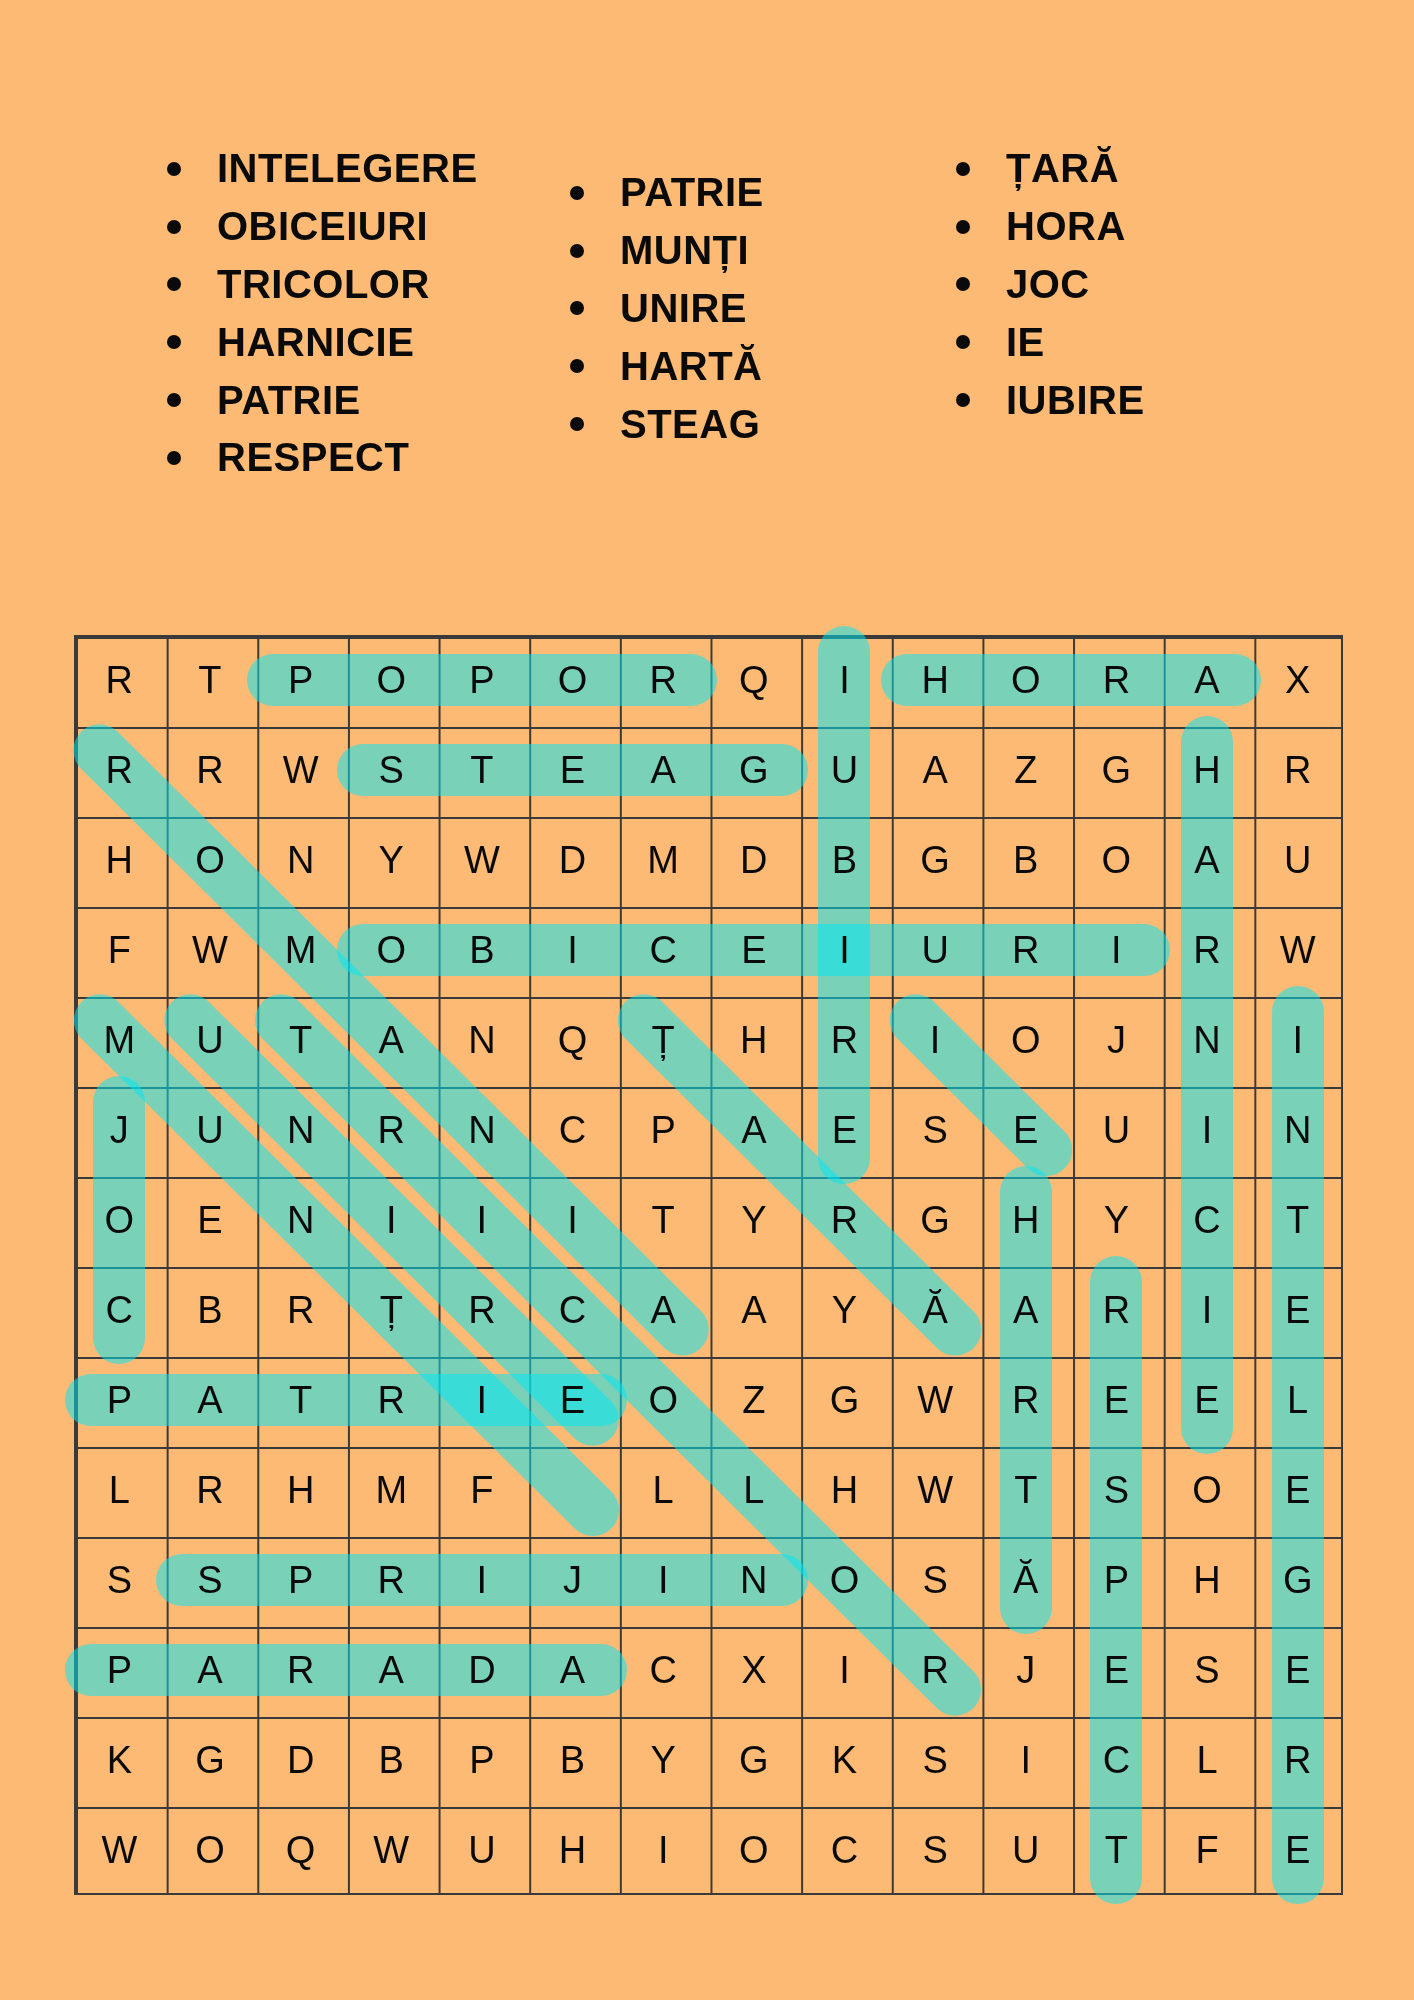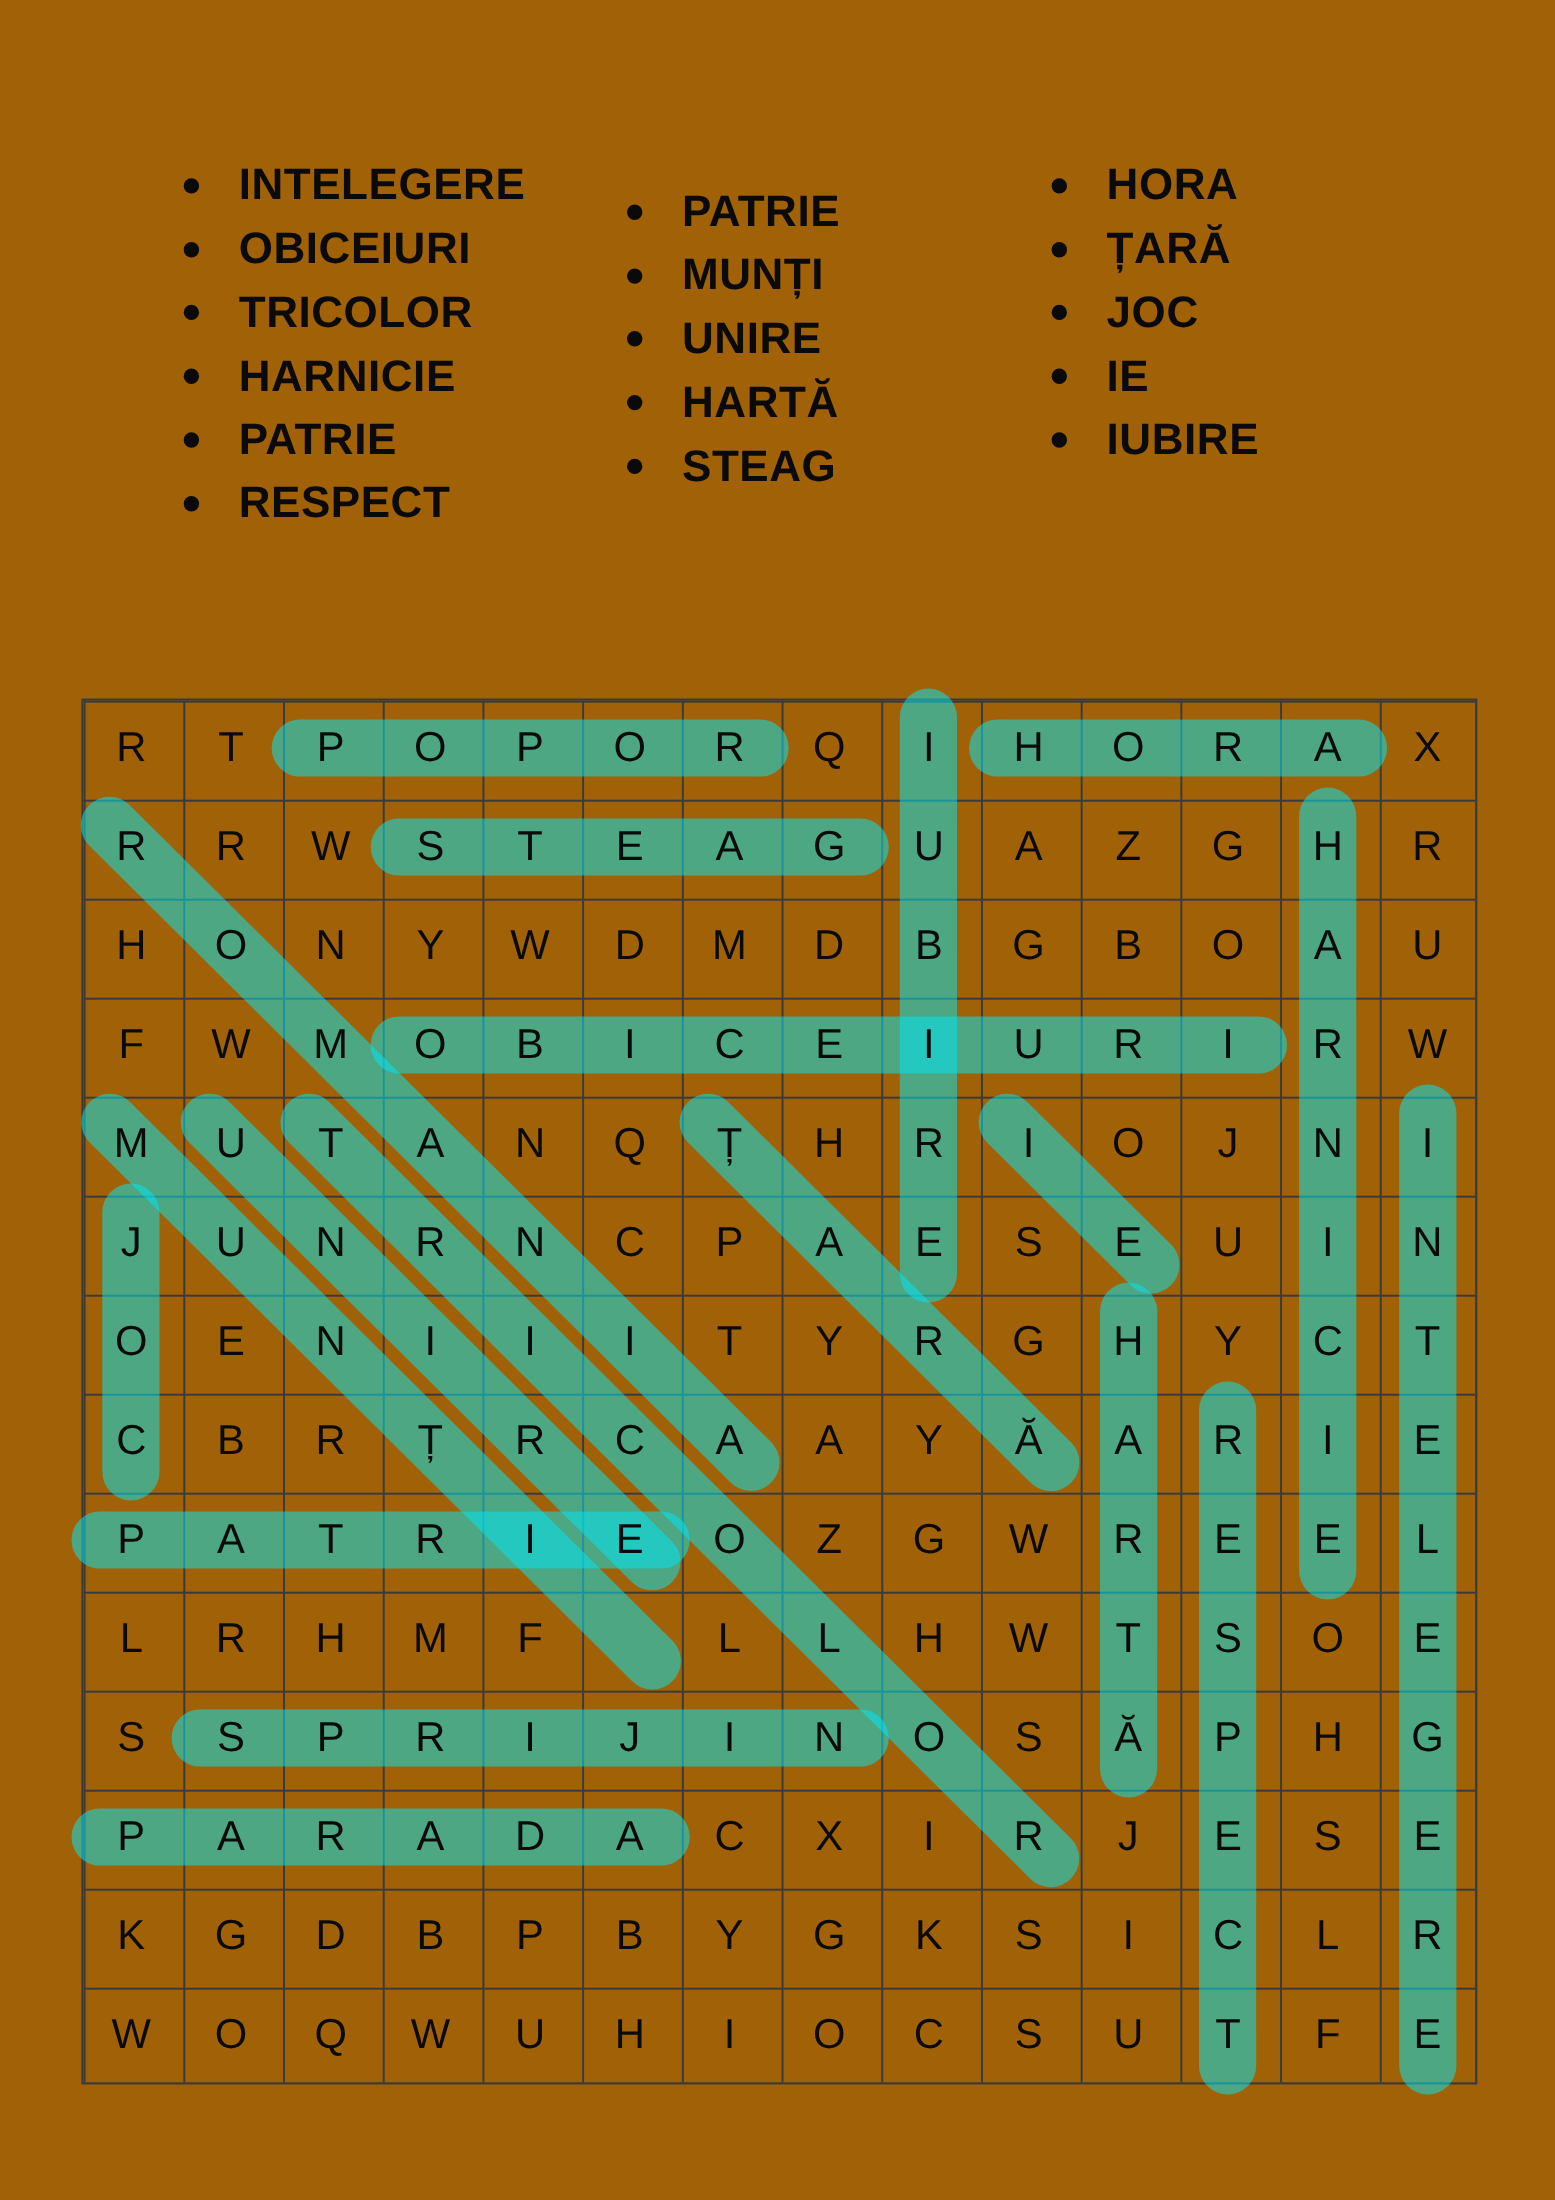--- a/index.html
+++ b/index.html
@@ -1,20 +1,20 @@
 <!DOCTYPE html>
 <html><head>
 <meta charset="utf-8">
 <style>
   html, body { margin: 0; padding: 0; background: #ffffff; }
   .page {
     position: relative;
     width: 1414px;
     height: 2000px;
-    background: #a16207;
+    background: #fdba74;
     font-family: "Liberation Sans", sans-serif;
     overflow: hidden;
   }
 
   
   .word-list { position: absolute; left: 0; top: 140px; width: 1414px; }
   .word-col { position: absolute; top: 0; }
   .word-item {
     display: flex;
     align-items: center;
@@ -119,25 +119,25 @@
           <span class="word-label">HARTĂ</span>
         </div>
         <div class="word-item">
           <span class="bullet"></span>
           <span class="word-label">STEAG</span>
         </div>
       </div>
       <div class="word-col" style="left: 956px;">
         <div class="word-item">
           <span class="bullet"></span>
+          <span class="word-label">ȚARĂ</span>
+        </div>
+        <div class="word-item">
+          <span class="bullet"></span>
           <span class="word-label">HORA</span>
-        </div>
-        <div class="word-item">
-          <span class="bullet"></span>
-          <span class="word-label">ȚARĂ</span>
         </div>
         <div class="word-item">
           <span class="bullet"></span>
           <span class="word-label">JOC</span>
         </div>
         <div class="word-item">
           <span class="bullet"></span>
           <span class="word-label">IE</span>
         </div>
         <div class="word-item">

